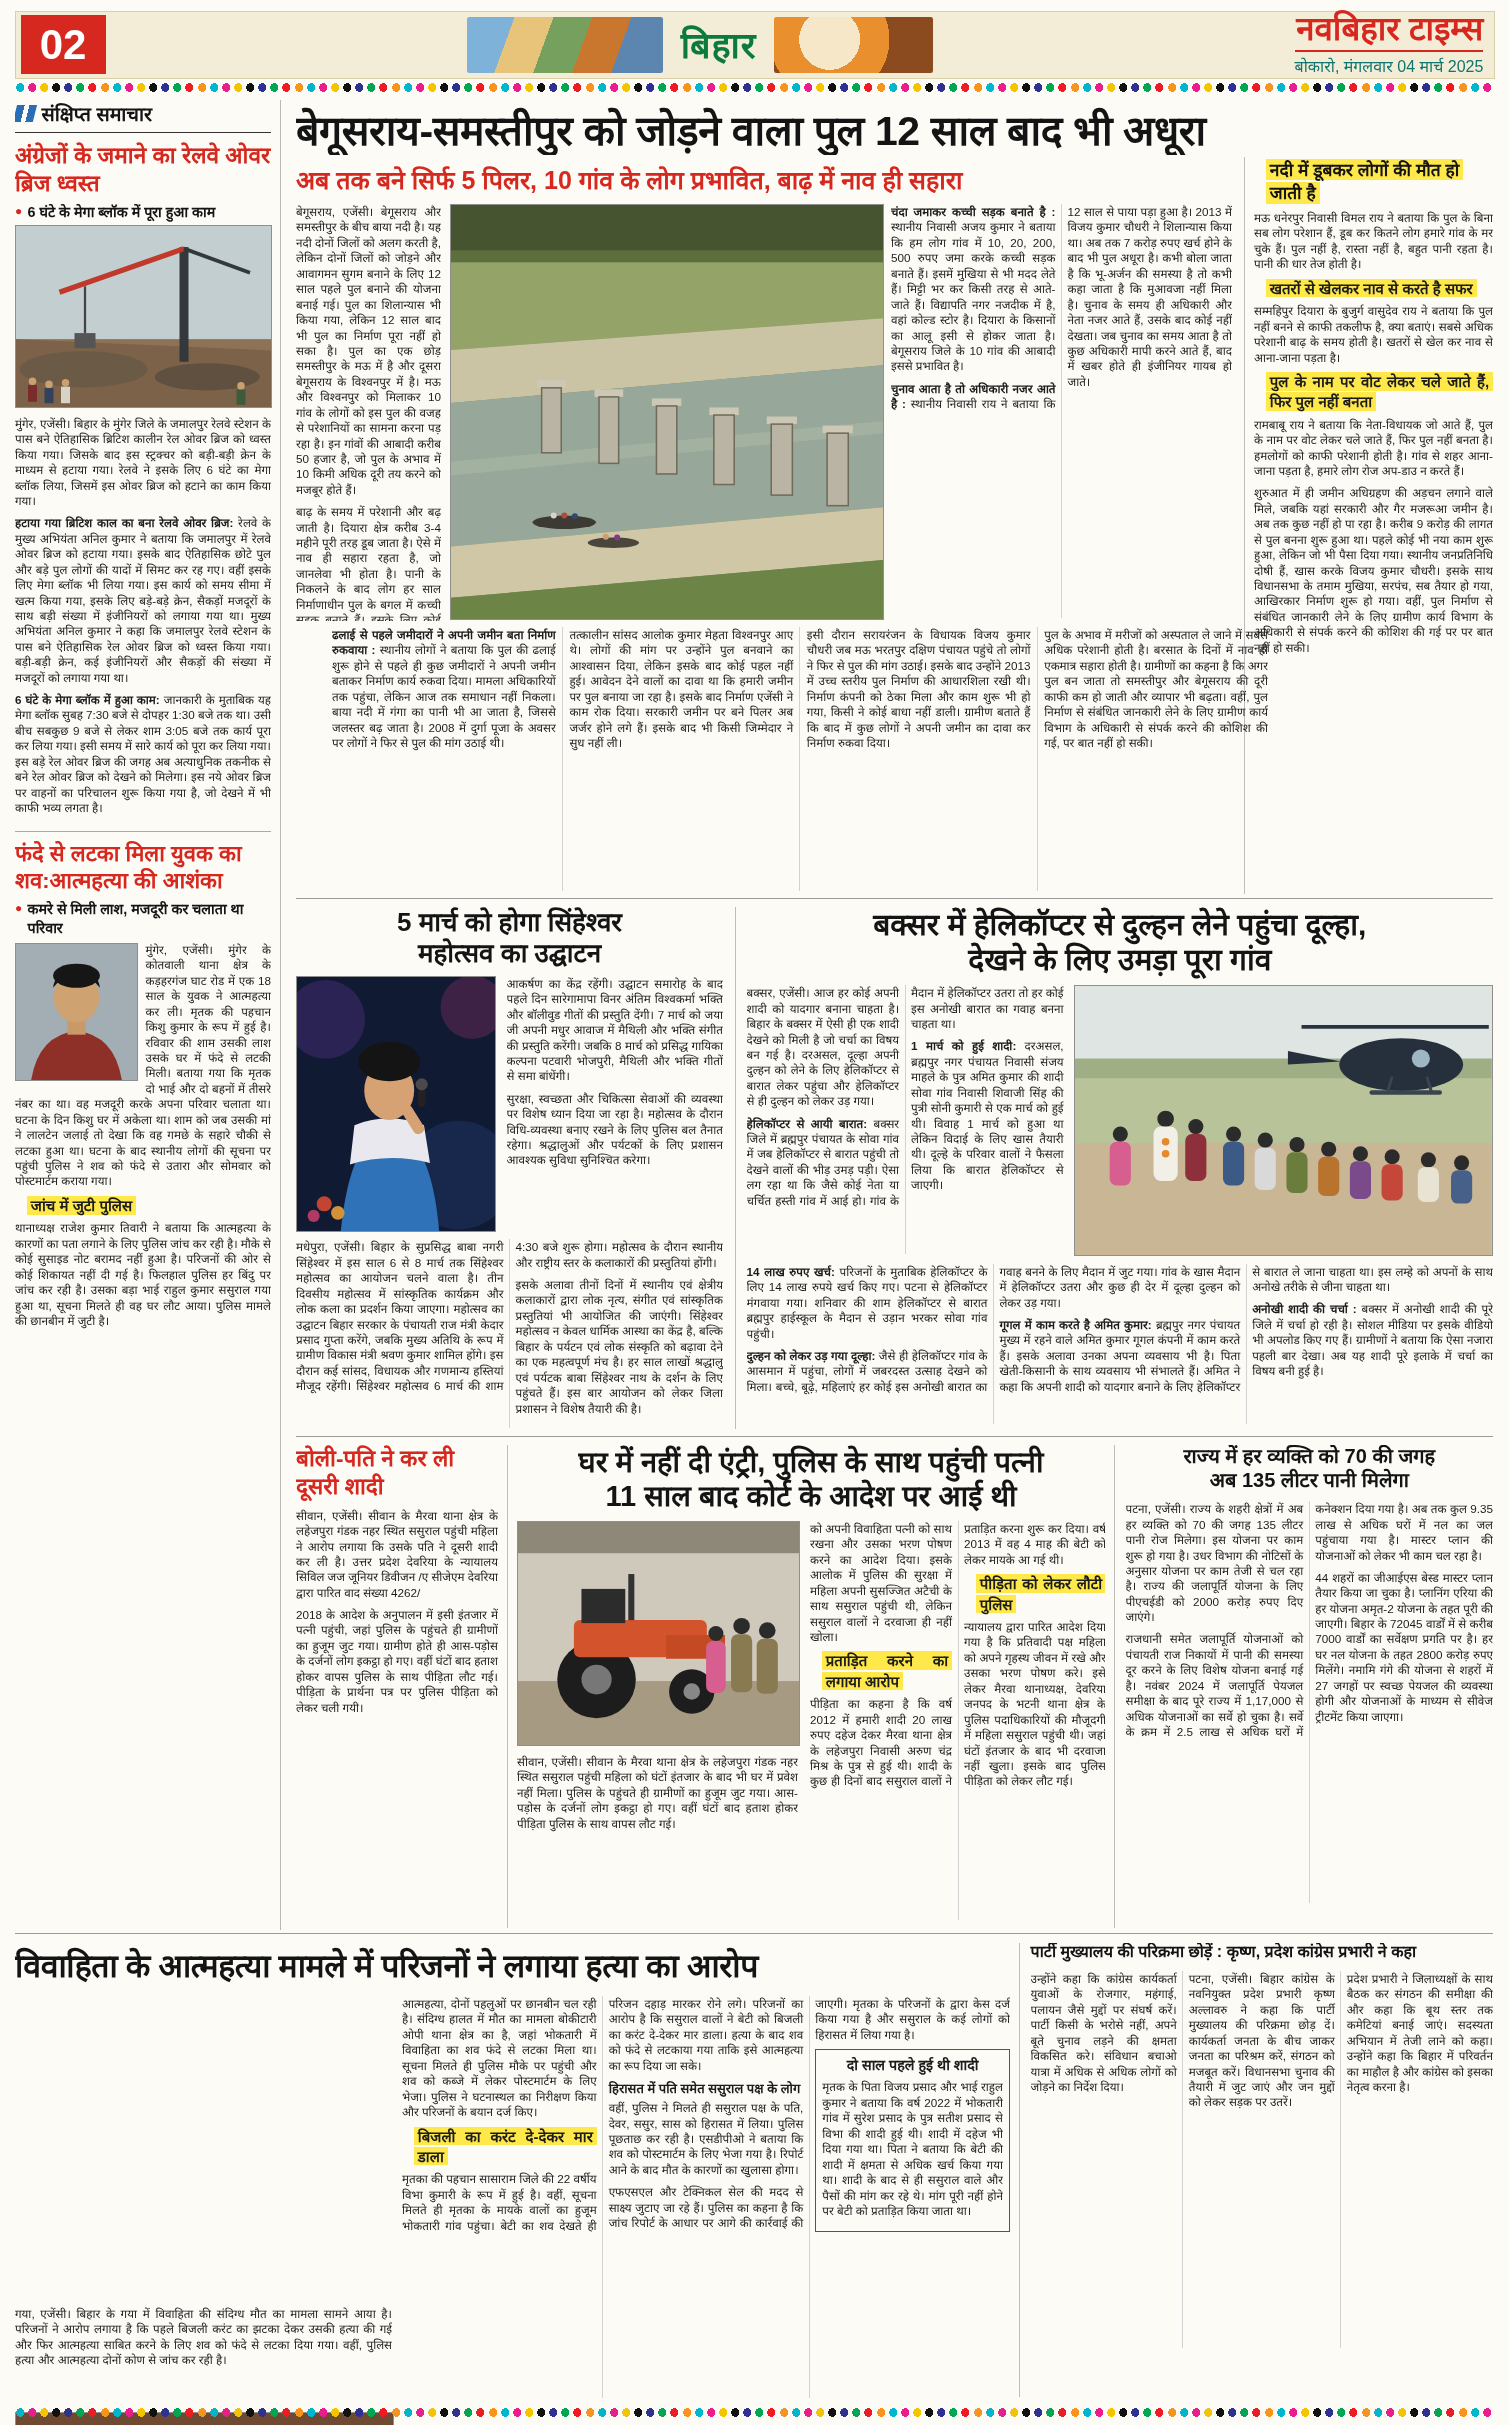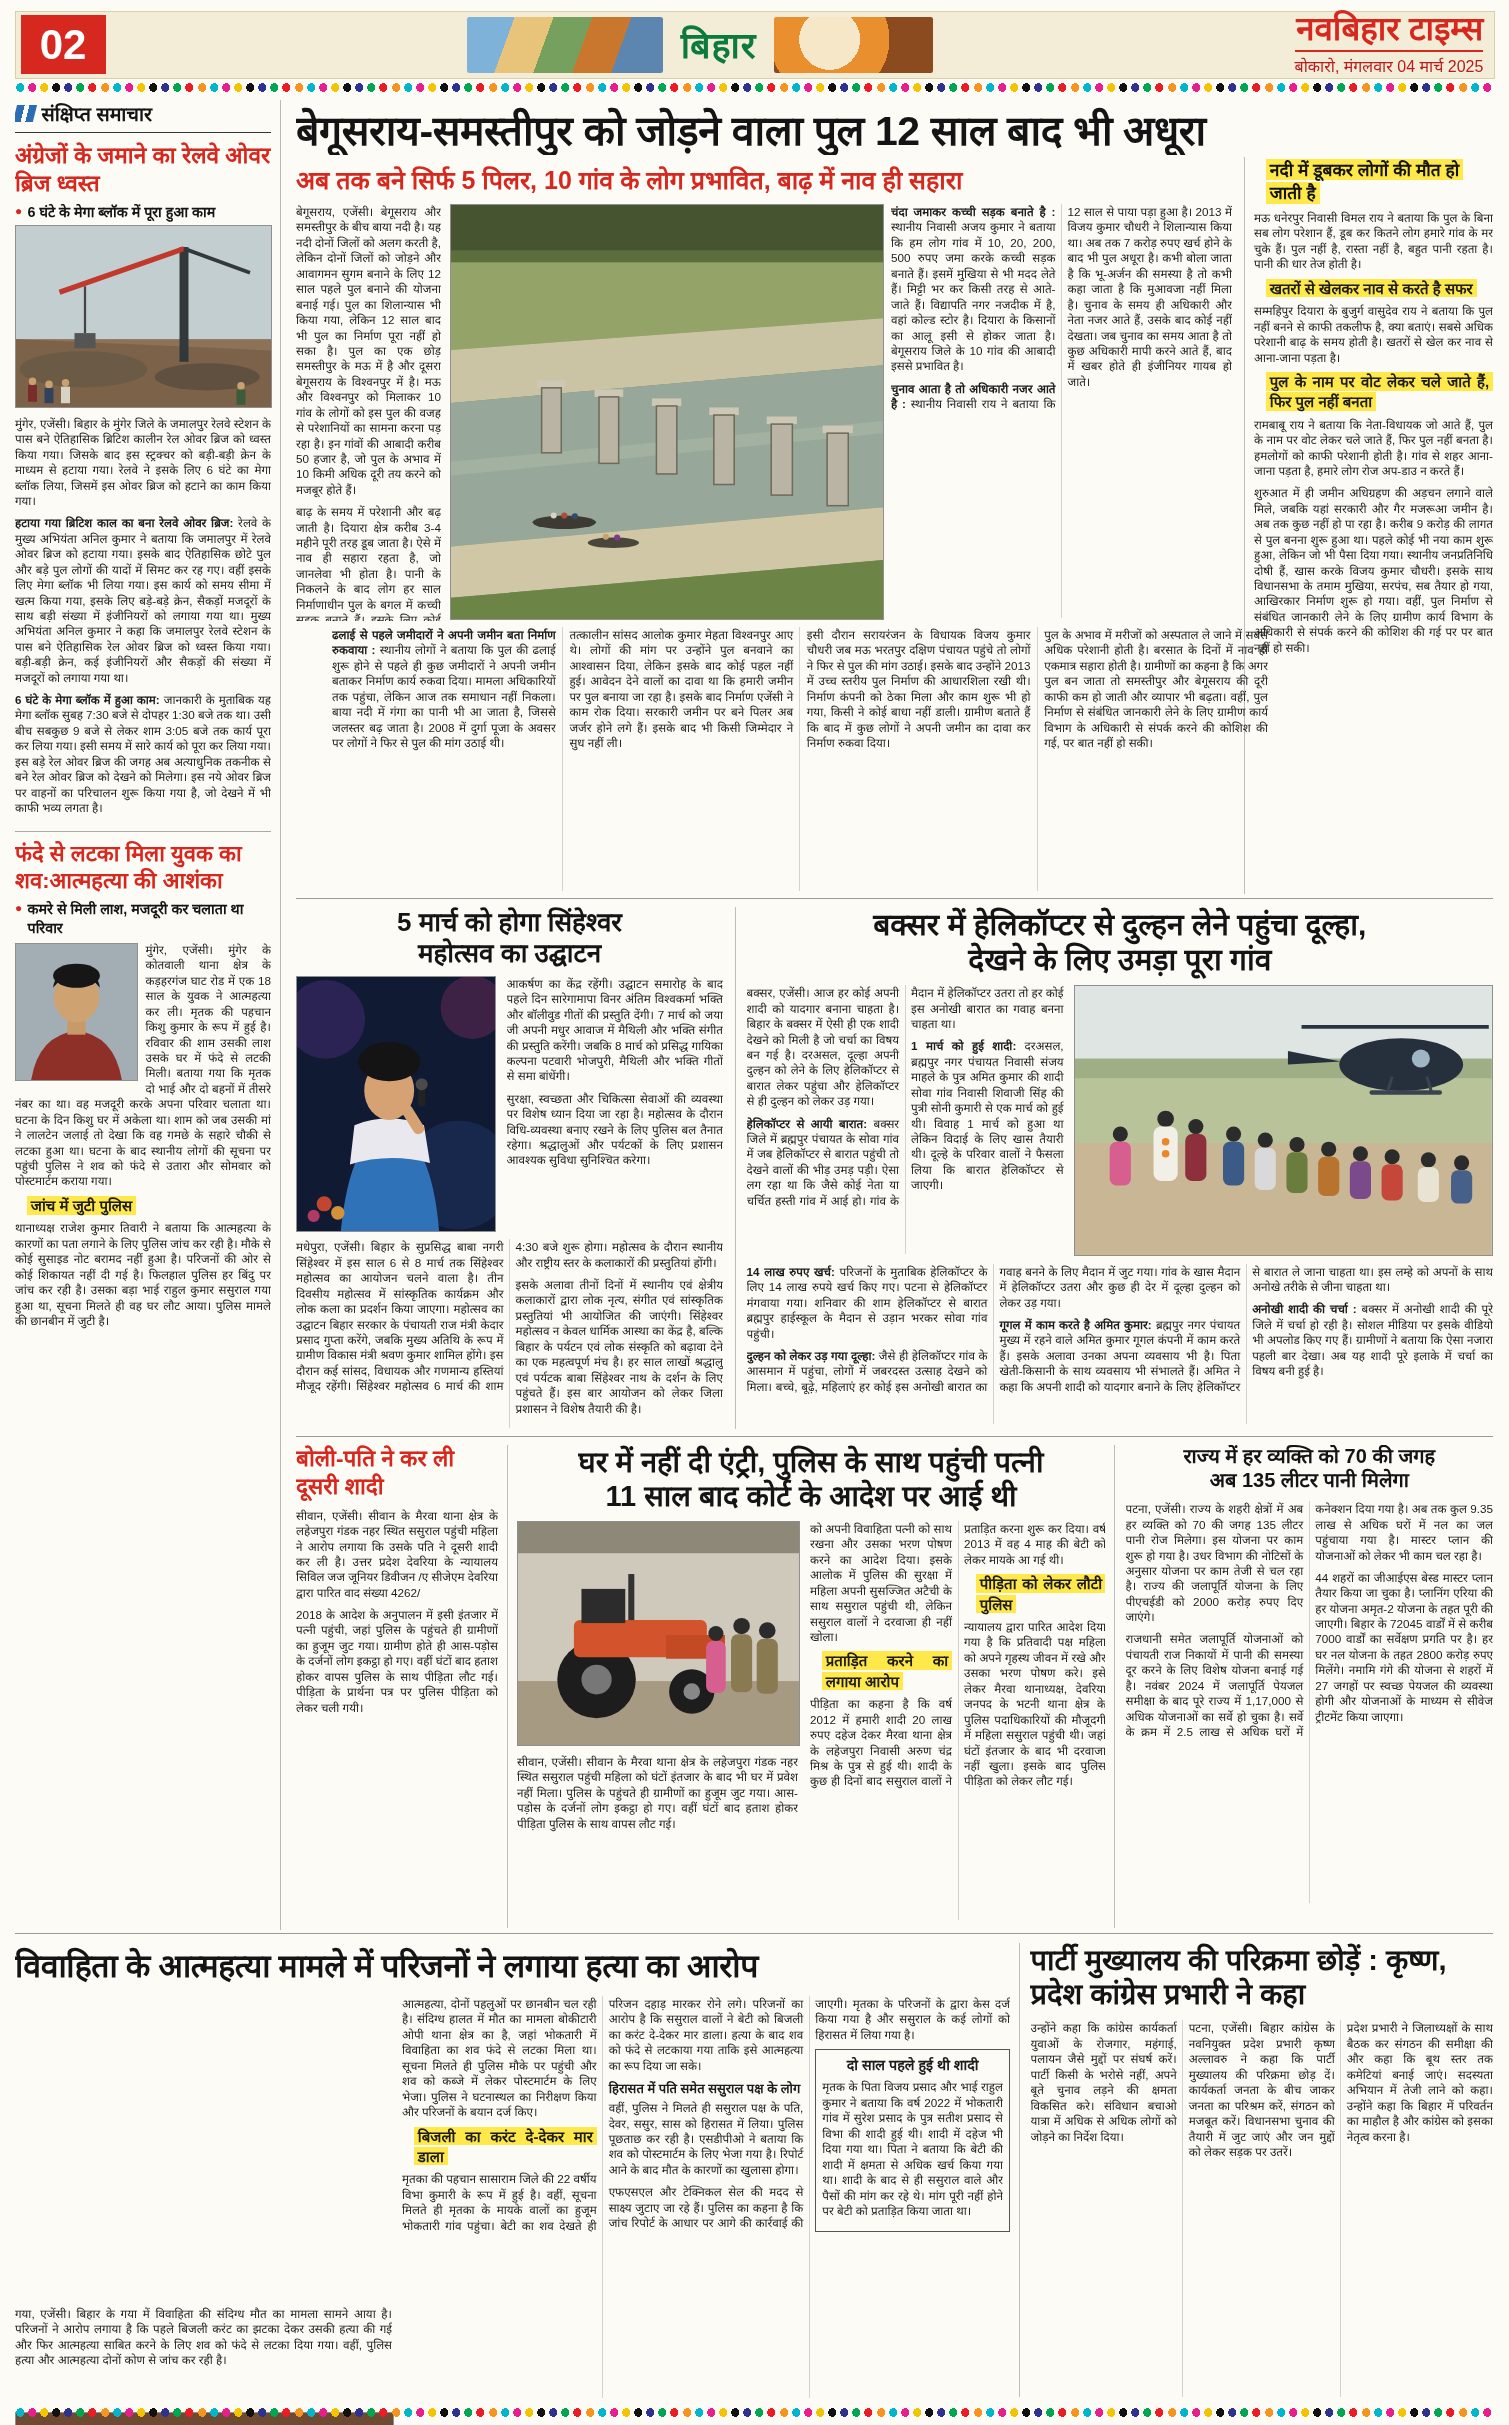--- a/index.html
+++ b/index.html
@@ -3,21 +3,21 @@
 <meta charset="utf-8">
 <style>
   html,body{margin:0;padding:0;background:#8a8a8a;}
   #page{position:relative;width:1510px;height:2426px;background:#fcfbf6;font-family:"Liberation Sans",sans-serif;color:#141414;overflow:hidden;margin:0 auto;}
   .abs{position:absolute;}
   
   .header{background:#f3edd8;border:0.8px solid #d9cfa8;display:flex;align-items:center;}
   .pageno{width:85px;height:59px;background:#d6281e;color:#fff;font-size:42px;font-weight:bold;display:flex;align-items:center;justify-content:center;margin-left:4.5px;}
   .section-name{color:#0b7a3c;font-size:36px;font-weight:bold;letter-spacing:0.8px;}
   .paper-name{color:#d6281e;font-size:33px;font-weight:bold;text-align:right;line-height:1;}
-  .dateline{font-size:16px;color:#b91c1c;text-align:right;border-top:2.3px solid #d6281e;padding-top:3px;margin-top:4.5px;}
+  .dateline{font-size:16px;color:#0f766e;text-align:right;border-top:2.3px solid #d6281e;padding-top:3px;margin-top:4.5px;}
   .hdr-art{height:56px;border-radius:2.3px;}
   .art-left{width:196px;background:linear-gradient(110deg,#7fb2d9 0 22%,#e8c37a 22% 40%,#76a05e 40% 58%,#c9762f 58% 76%,#5c86b0 76% 100%);}
   .art-right{width:159px;background:radial-gradient(circle at 35% 40%,#f6e7c8 0 28%,#e98f2e 28% 55%,#8c4a1f 55% 100%);}
   
   .dotline{height:10.6px;background-repeat:repeat-x;background-size:97px 10.6px;
     background-image:
       radial-gradient(circle 4.2px at 5.3px 5.3px,#00b5cc 99%,transparent 100%),
       radial-gradient(circle 4.2px at 5.3px 5.3px,#e91e8c 99%,transparent 100%),
       radial-gradient(circle 4.2px at 5.3px 5.3px,#f5c400 99%,transparent 100%),
       radial-gradient(circle 4.2px at 5.3px 5.3px,#111111 99%,transparent 100%),
@@ -434,21 +434,21 @@
     <p>एफएसएल और टेक्निकल सेल की मदद से साक्ष्य जुटाए जा रहे हैं। पुलिस का कहना है कि जांच रिपोर्ट के आधार पर आगे की कार्रवाई की जाएगी। मृतका के परिजनों के द्वारा केस दर्ज किया गया है और ससुराल के कई लोगों को हिरासत में लिया गया है।</p>
     <div class="boxed">
       <div class="bt">दो साल पहले हुई थी शादी</div>
       <div class="body-text" style="height:auto;">
           <p>मृतक के पिता विजय प्रसाद और भाई राहुल कुमार ने बताया कि वर्ष 2022 में भोकतारी गांव में सुरेश प्रसाद के पुत्र सतीश प्रसाद से विभा की शादी हुई थी। शादी में दहेज भी दिया गया था। पिता ने बताया कि बेटी की शादी में क्षमता से अधिक खर्च किया गया था। शादी के बाद से ही ससुराल वाले और पैसों की मांग कर रहे थे। मांग पूरी नहीं होने पर बेटी को प्रताड़ित किया जाता था।</p>
         </div>
     </div>
   </div>
 
   <div class="abs vline-l" style="left:1019px;top:1943px;width:474px;height:454px;padding-left:10.6px;box-sizing:border-box;overflow:hidden;">
-    <div class="headline-c" style="font-size:29px;text-align:left;">पार्टी मुख्यालय की परिक्रमा छोड़ें : कृष्ण, प्रदेश कांग्रेस प्रभारी ने कहा</div>
+    <div class="headline-c" style="font-size:16px;text-align:left;">पार्टी मुख्यालय की परिक्रमा छोड़ें : कृष्ण, प्रदेश कांग्रेस प्रभारी ने कहा</div>
     <div class="body-text cols3" style="margin-top:9px;height:377px;">
       <p>उन्होंने कहा कि कांग्रेस कार्यकर्ता युवाओं के रोजगार, महंगाई, पलायन जैसे मुद्दों पर संघर्ष करें। पार्टी किसी के भरोसे नहीं, अपने बूते चुनाव लड़ने की क्षमता विकसित करे। संविधान बचाओ यात्रा में अधिक से अधिक लोगों को जोड़ने का निर्देश दिया।</p>
       <p>पटना, एजेंसी। बिहार कांग्रेस के नवनियुक्त प्रदेश प्रभारी कृष्ण अल्लावरु ने कहा कि पार्टी मुख्यालय की परिक्रमा छोड़ दें। कार्यकर्ता जनता के बीच जाकर जनता का परिश्रम करें, संगठन को मजबूत करें। विधानसभा चुनाव की तैयारी में जुट जाएं और जन मुद्दों को लेकर सड़क पर उतरें।</p>
       <p>प्रदेश प्रभारी ने जिलाध्यक्षों के साथ बैठक कर संगठन की समीक्षा की और कहा कि बूथ स्तर तक कमेटियां बनाई जाएं। सदस्यता अभियान में तेजी लाने को कहा। उन्होंने कहा कि बिहार में परिवर्तन का माहौल है और कांग्रेस को इसका नेतृत्व करना है।</p>
     </div>
   </div>
 
   <div class="abs dotline" style="left:15px;top:2407px;width:1478px;"></div>
 
 </div>

